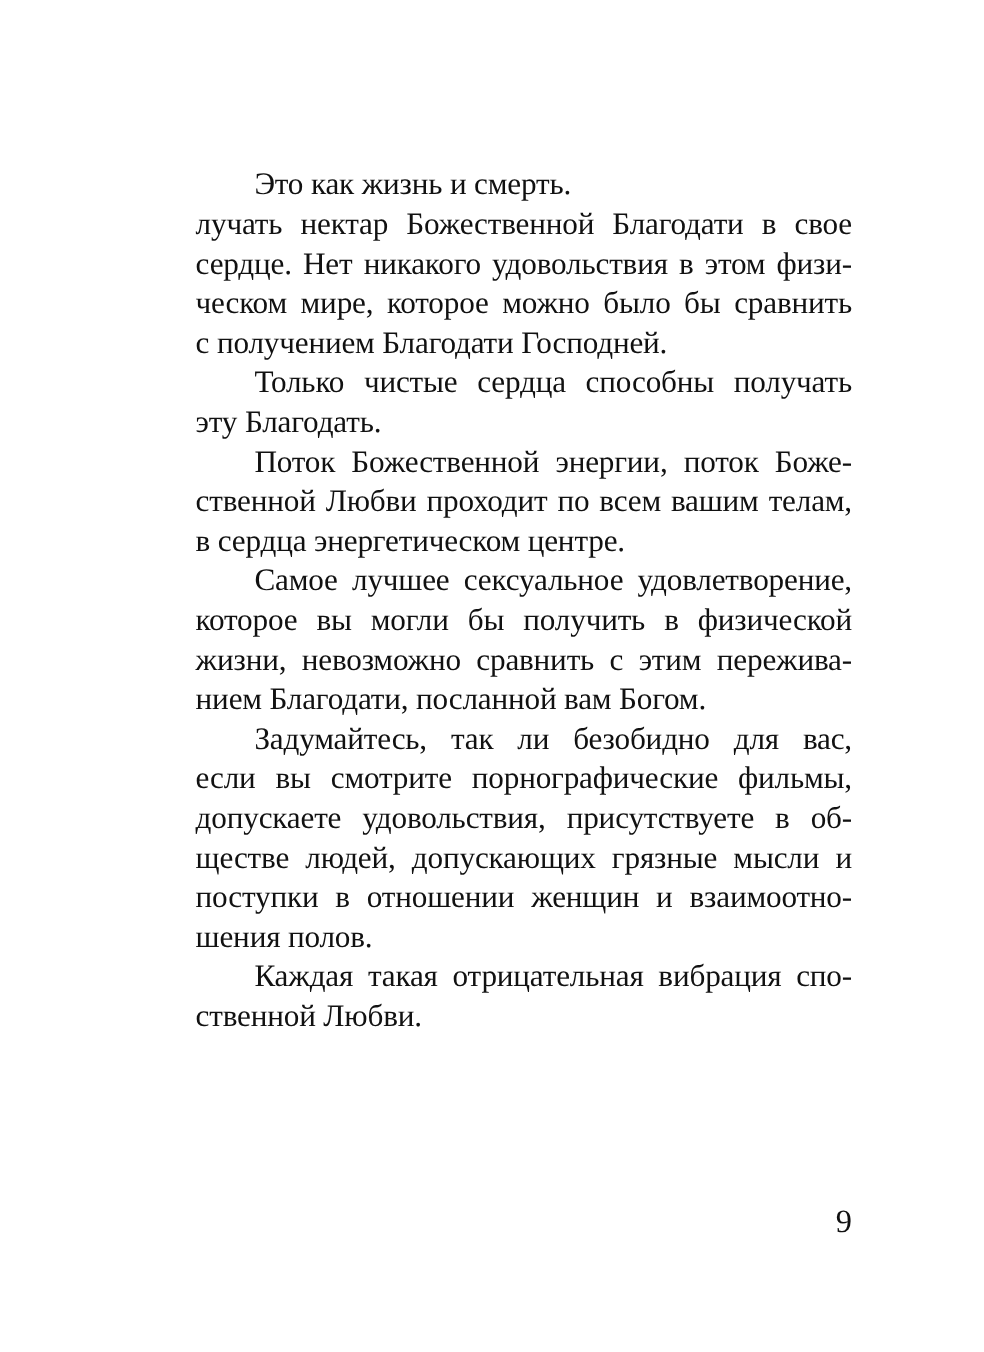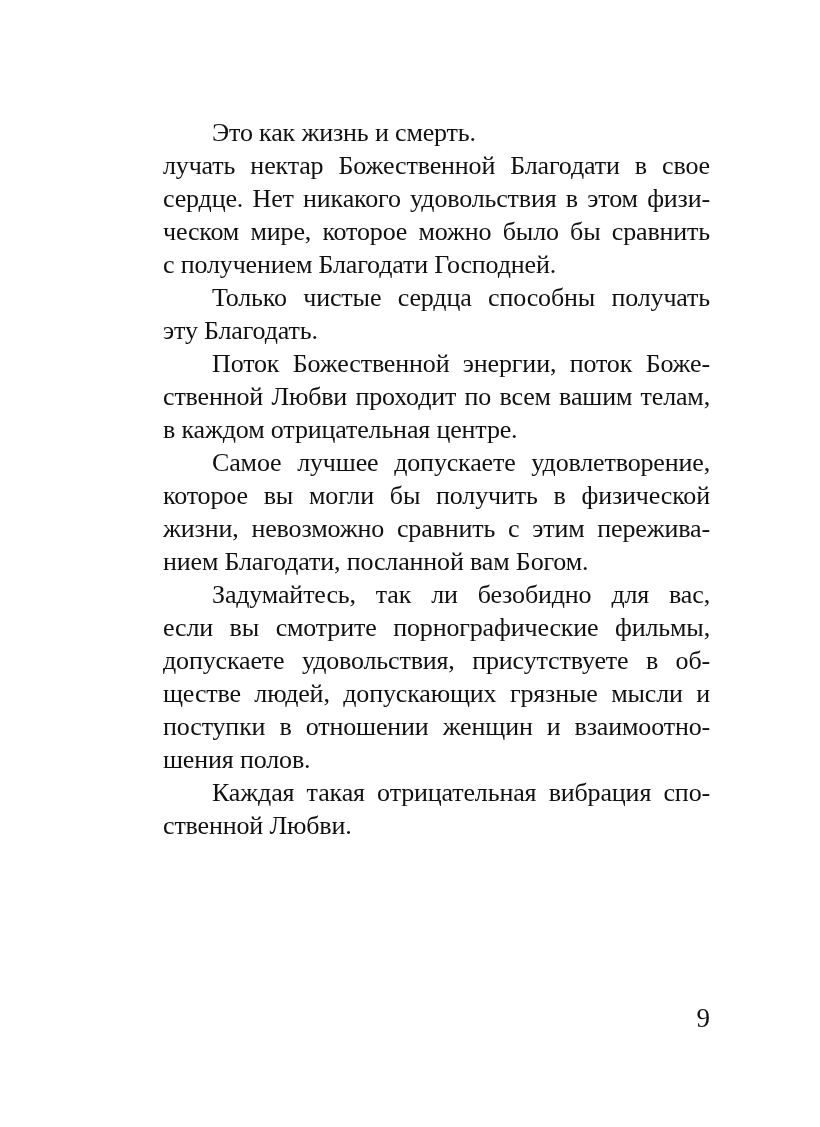--- a/index.html
+++ b/index.html
@@ -12,21 +12,21 @@
     width: 820px;
     height: 1127px;
     background: #ffffff;
     overflow: hidden;
     font-family: "Liberation Serif", "DejaVu Serif", serif;
     color: #111111;
   }
   .text-block {
     position: absolute;
     left: 163px;
-    top: 116px;
+    top: 137px;
     width: 547px;
     font-size: 26px;
     letter-spacing: -0.15px;
   }
   .paragraph {
     margin: 0;
     padding: 0;
   }
   .line {
     height: 33px;
@@ -72,25 +72,25 @@
     </div>
 
     <div class="paragraph">
       <div class="line first">Только чистые сердца способны получать</div>
       <div class="line last">эту Благодать.</div>
     </div>
 
     <div class="paragraph">
       <div class="line first">Поток Божественной энергии, поток Боже-</div>
       <div class="line">ственной Любви проходит по всем вашим телам,</div>
-      <div class="line last">в каждом отрицательная центре.</div>
+      <div class="line last">в сердца энергетическом центре.</div>
     </div>
 
     <div class="paragraph">
-      <div class="line first">Самое лучшее допускаете удовлетворение,</div>
+      <div class="line first">Самое лучшее сексуальное удовлетворение,</div>
       <div class="line">которое вы могли бы получить в физической</div>
       <div class="line">жизни, невозможно сравнить с этим пережива-</div>
       <div class="line last">нием Благодати, посланной вам Богом.</div>
     </div>
 
     <div class="paragraph">
       <div class="line first">Задумайтесь, так ли безобидно для вас,</div>
       <div class="line">если вы смотрите порнографические фильмы,</div>
       <div class="line">допускаете удовольствия, присутствуете в об-</div>
       <div class="line">ществе людей, допускающих грязные мысли и</div>

